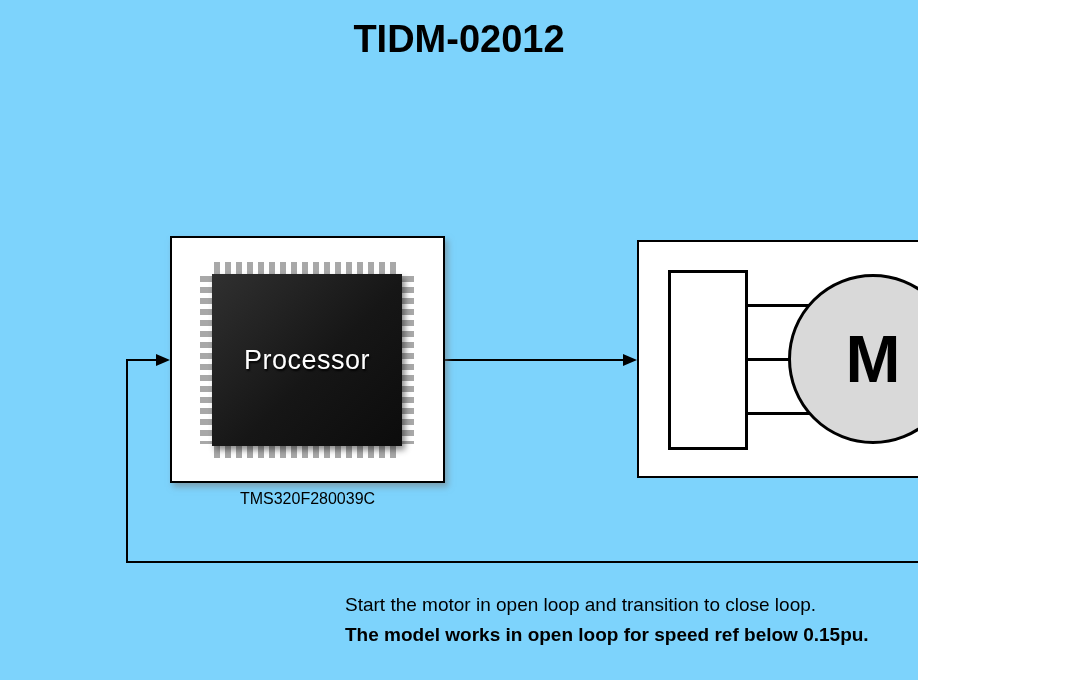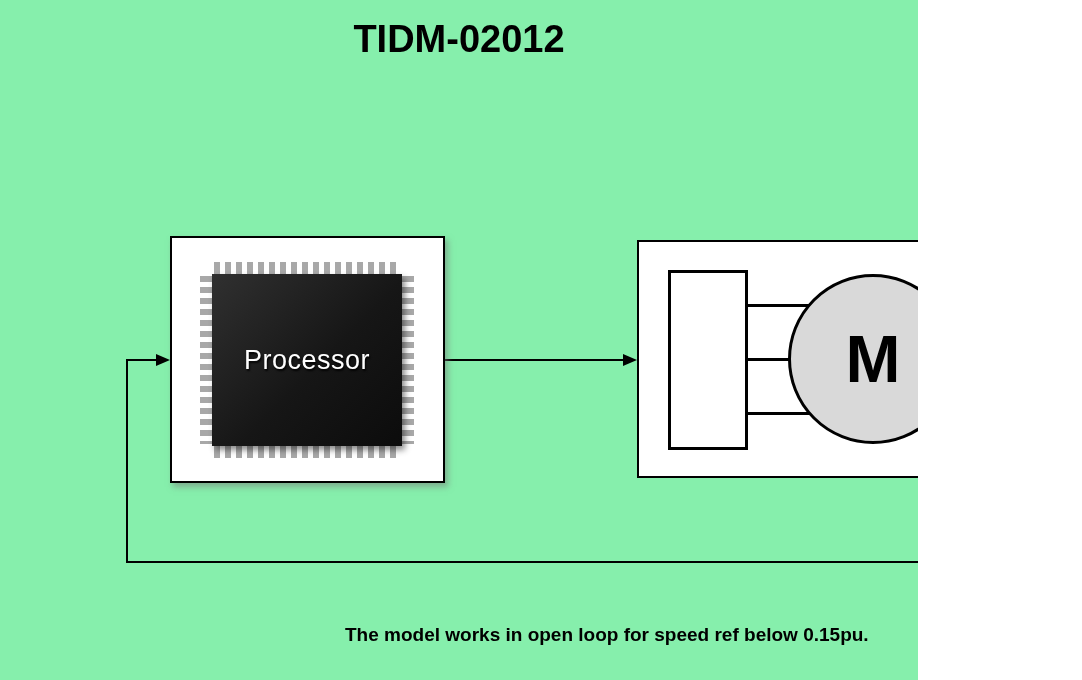--- a/index.html
+++ b/index.html
@@ -1,20 +1,20 @@
 <!DOCTYPE html>
 <html><head>
 <meta charset="utf-8">
 <style>
   html, body { margin: 0; padding: 0; background: #ffffff; }
   .canvas {
     position: relative;
     width: 918px;
     height: 680px;
-    background: #86efac;
+    background: #7dd3fc;
     overflow: hidden;
     font-family: "Liberation Sans", sans-serif;
     color: #000;
   }
 
   
   .title {
     position: absolute;
     top: 18px; left: 0; width: 100%;
     text-align: center;
@@ -168,26 +168,28 @@
     <div class="chip">
       <div class="pins-top"></div>
       <div class="pins-bottom"></div>
       <div class="pins-left"></div>
       <div class="pins-right"></div>
       <div class="chip-body">
         <span class="chip-label">Processor</span>
       </div>
     </div>
   </div>
+  <div class="proc-caption">TMS320F280039C</div>
 
   <div class="plant-block">
     <div class="inverter"></div>
     <div class="phase phase1"></div>
     <div class="phase phase2"></div>
     <div class="phase phase3"></div>
     <div class="motor">
       <span class="motor-m">M</span>
     </div>
   </div>
 
+  <div class="note note1">Start the motor in open loop and transition to close loop.</div>
   <div class="note note2">The model works in open loop for speed ref below 0.15pu.</div>
 
 </div>
 
 </body></html>

